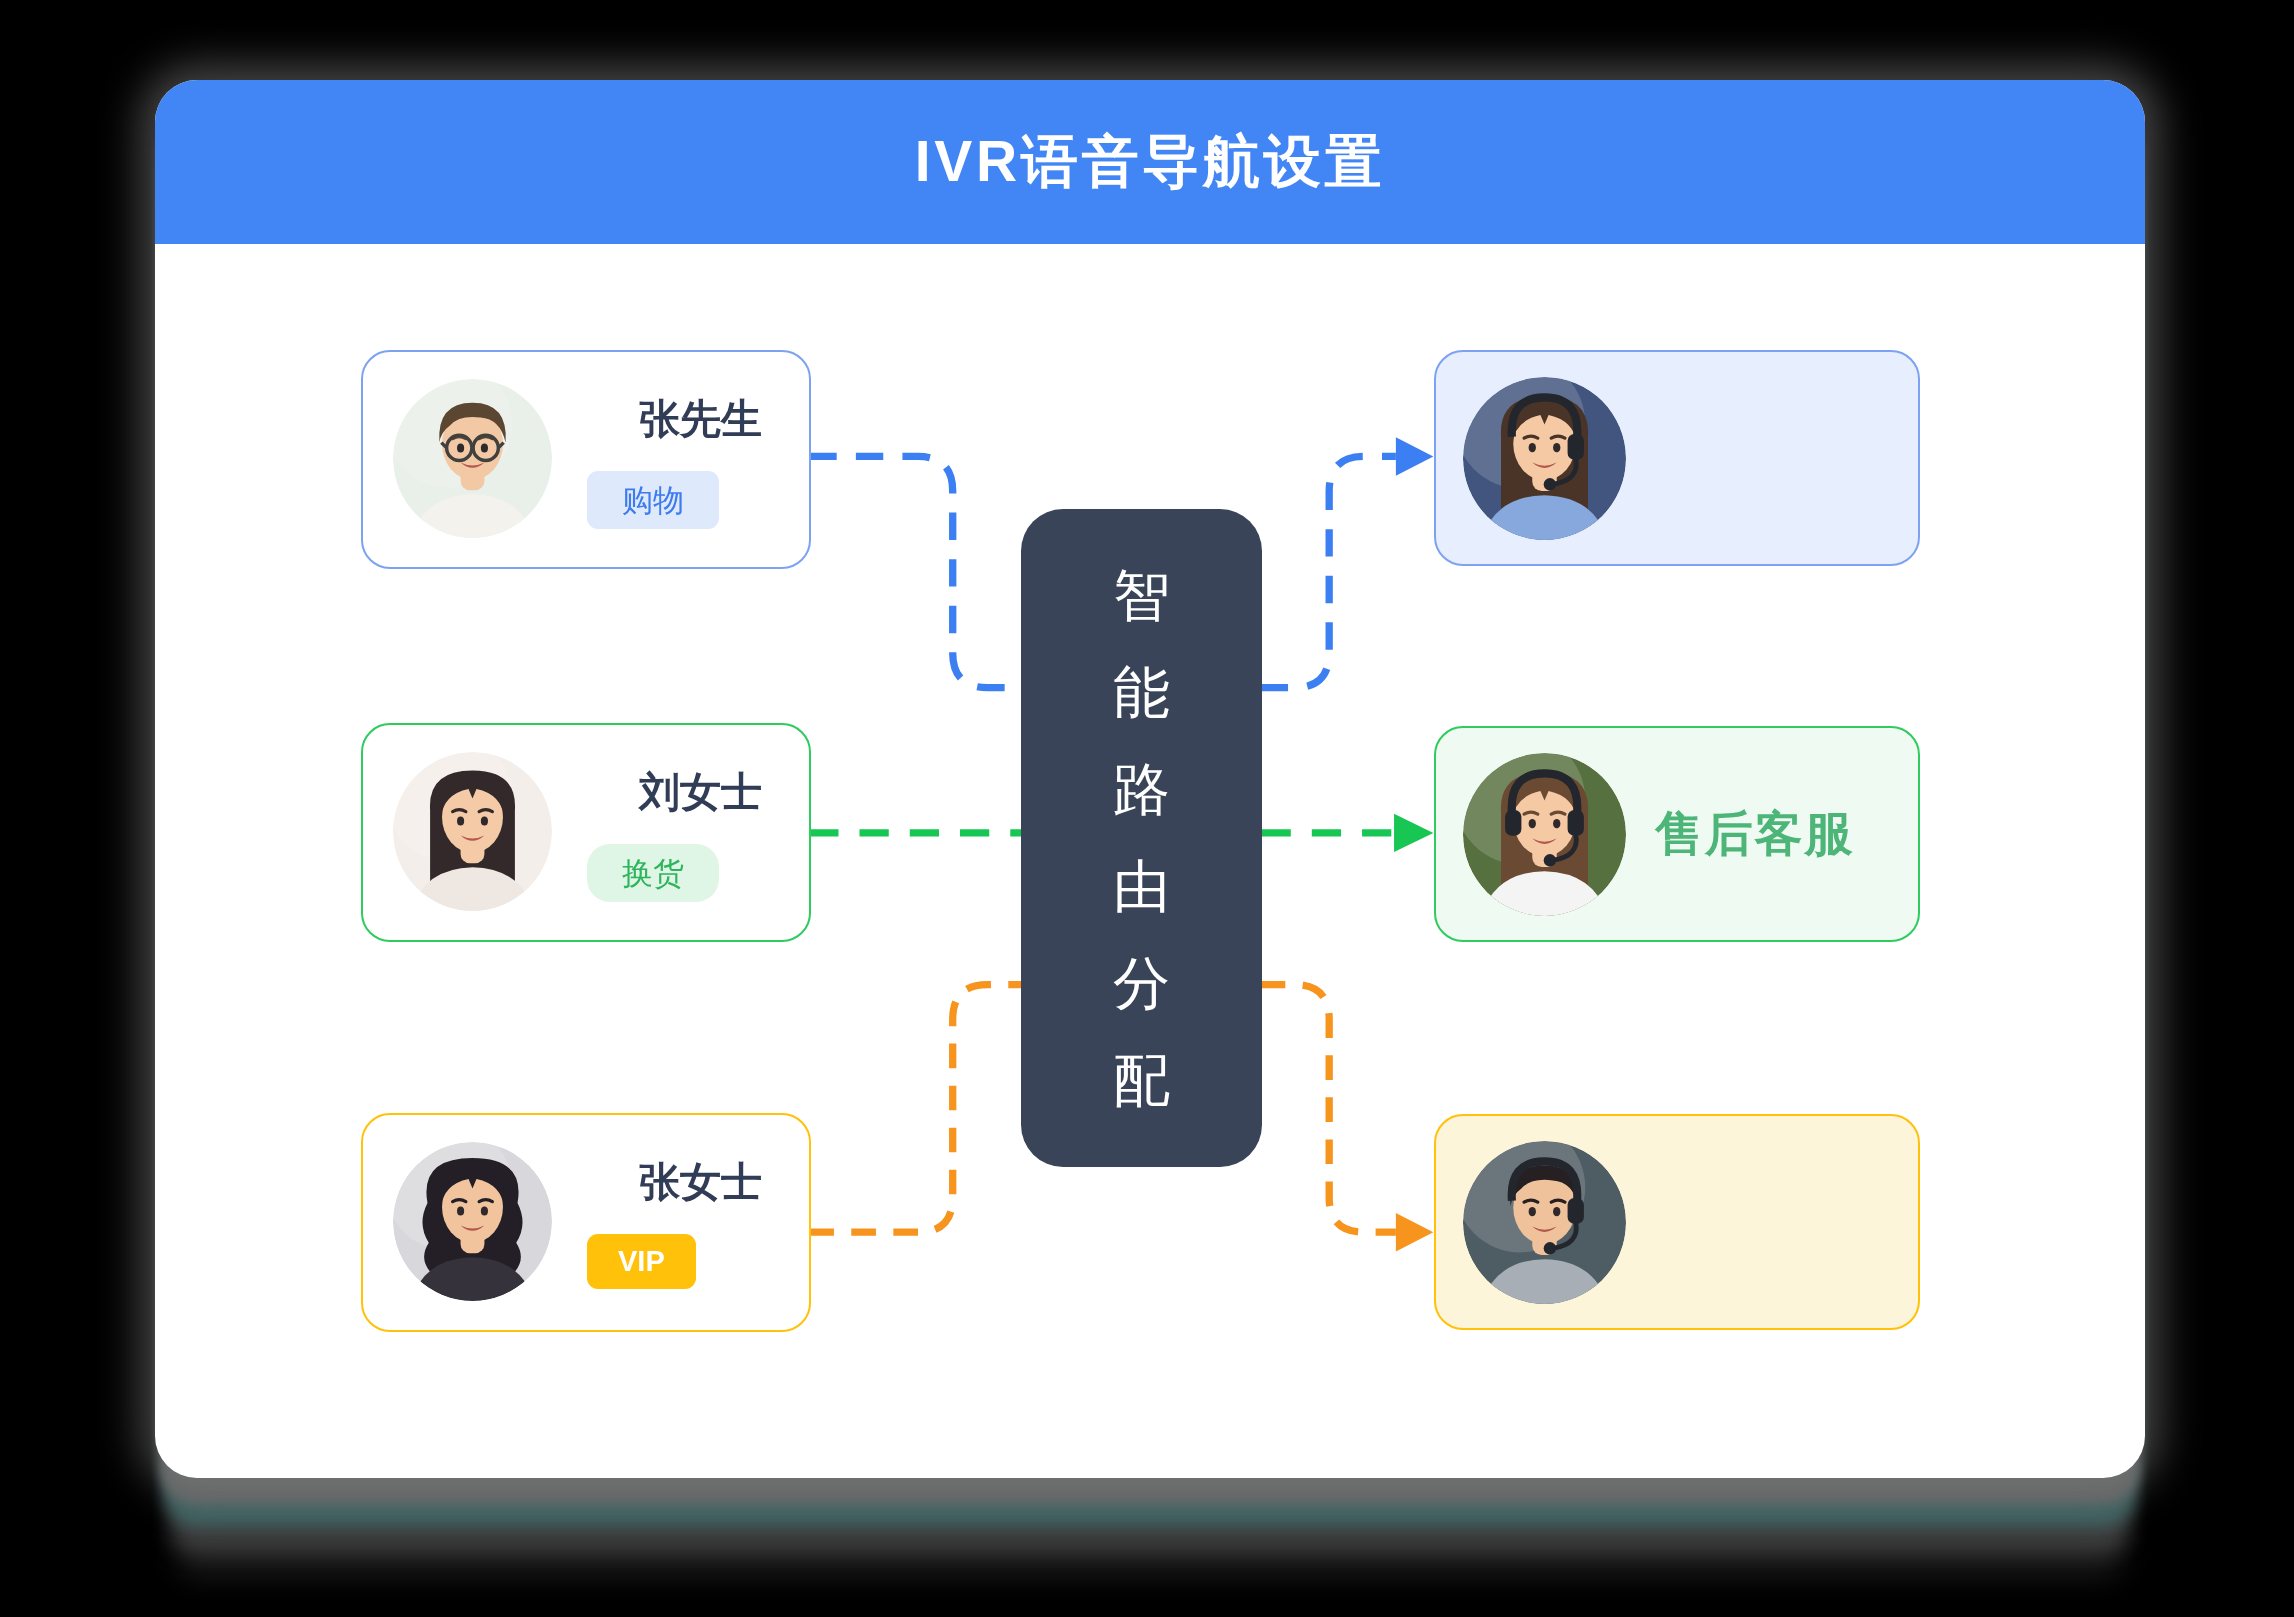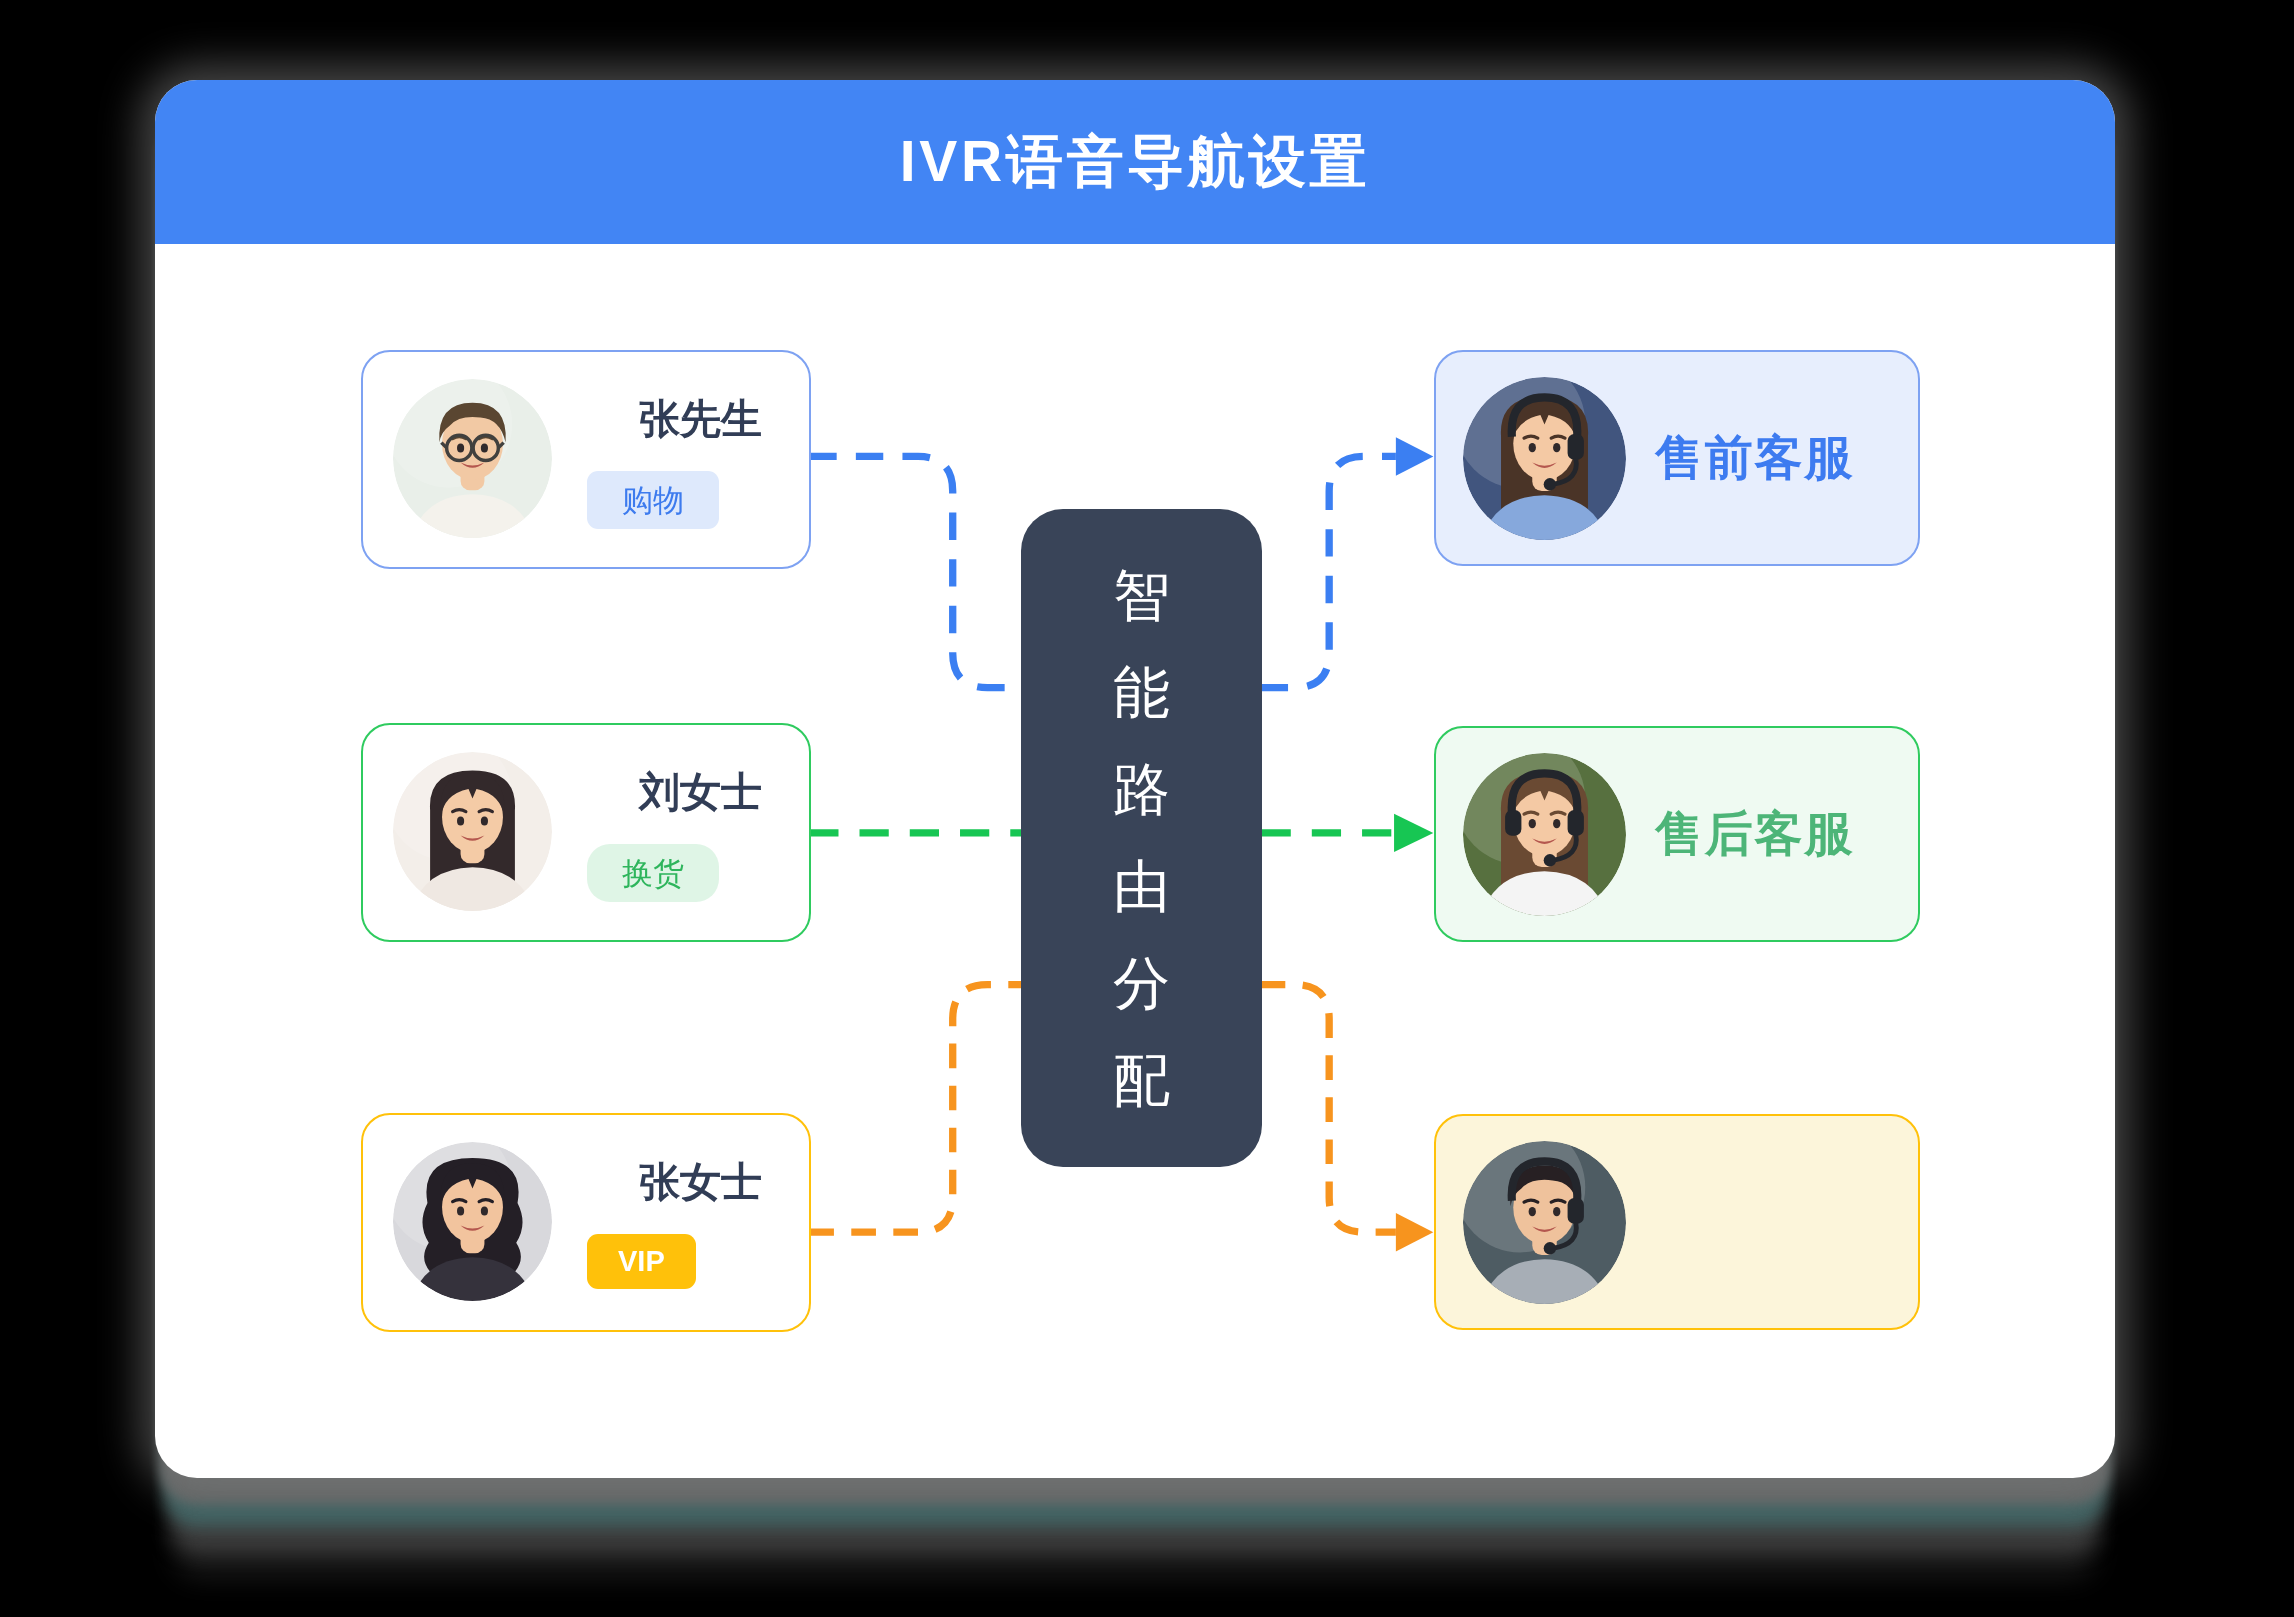--- a/index.html
+++ b/index.html
@@ -7,20 +7,21 @@
   .stage{position:relative;width:2294px;height:1617px;background:var(--page_bg,#000);overflow:hidden;}
   .panel{
     position:absolute;left:155px;top:80px;width:1960px;height:1398px;
     background:var(--panel_bg,#fff);border-radius:42px;
     box-shadow:
       0 0 42px 14.6px rgba(128,128,128,.55),
       0 31px 11px -5.5px rgba(100,100,100,.92),
       0 57px 14.6px -9.1px rgba(64,104,104,.85),
       0 88px 20px -14.6px rgba(78,78,78,.7),
       0 119px 27.4px -20px rgba(58,58,58,.45);
+    padding-left: 30px;
   }
   .panel-header{
     position:absolute;left:0;top:0;width:100%;height:164px;
     background:var(--header_bg);border-radius:42px 42px 0 0;
     display:flex;align-items:center;justify-content:center;
   }
   .page-title{font-size:57px;font-weight:bold;color:var(--header_text);letter-spacing:3.7px;}
   .wires{position:absolute;left:0;top:0;z-index:1;}
   .w{fill:none;stroke-width:8px;}
   .w-blue{stroke:var(--blue_accent);stroke-dasharray:30 21;}
@@ -185,21 +186,20 @@
               <path d="M45 45 Q50 42 55 45 M65 45 Q70 42 75 45" stroke="#4A3427" stroke-width="2.4" fill="none" stroke-linecap="round"></path>
               <ellipse cx="51" cy="52" rx="2.7" ry="3.4" fill="#30292b"></ellipse>
               <ellipse cx="69" cy="52" rx="2.7" ry="3.4" fill="#30292b"></ellipse>
               <path d="M51 63 Q60 71 69 63 Q60 67.5 51 63 Z" fill="#b4574e"></path>
               <path d="M36 44 Q34 15 60 15 Q86 15 84 44" stroke="#23262c" stroke-width="6" fill="none"></path>
               <rect x="77" y="42" width="12" height="19" rx="5" fill="#23262c"></rect>
               <path d="M83 60 Q86 76 66 79" stroke="#23262c" stroke-width="3.6" fill="none"></path>
               <circle cx="64" cy="79" r="4.6" fill="#23262c"></circle>
             </g>
           </svg></div>
-      <div class="label">售前客服</div>
     </div>
     <div class="card agent row2 theme-green">
       <div class="avatar"><svg viewBox="0 0 120 120" width="100%" height="100%">
             <defs>
               <clipPath id="clip5">
                 <circle cx="60" cy="60" r="60"></circle>
               </clipPath>
             </defs>
             <g clip-path="url(#clip5)">
               <rect width="120" height="120" fill="#57703F"></rect>

